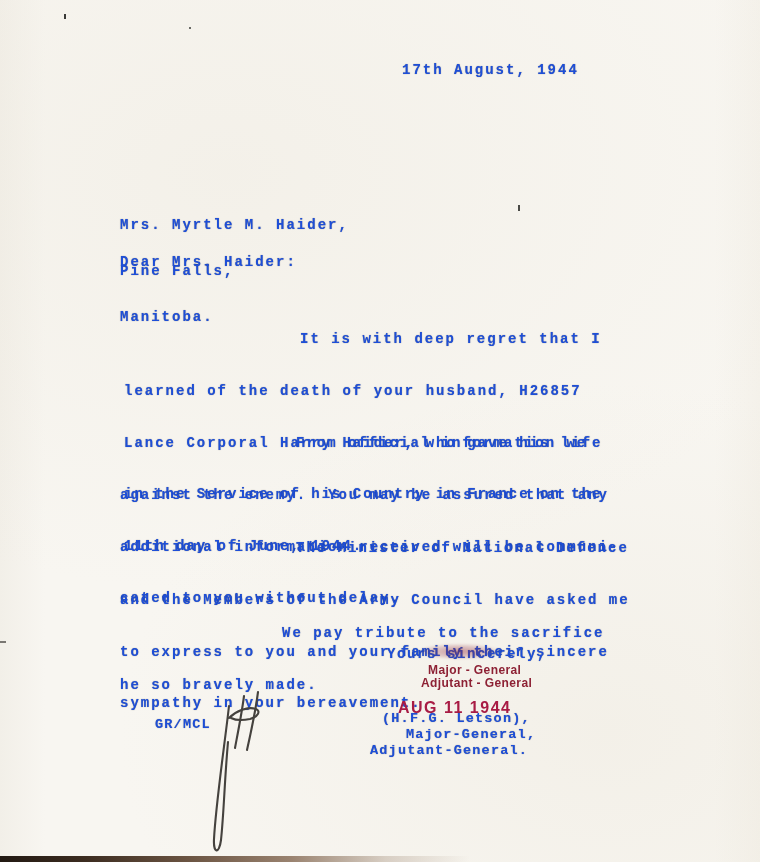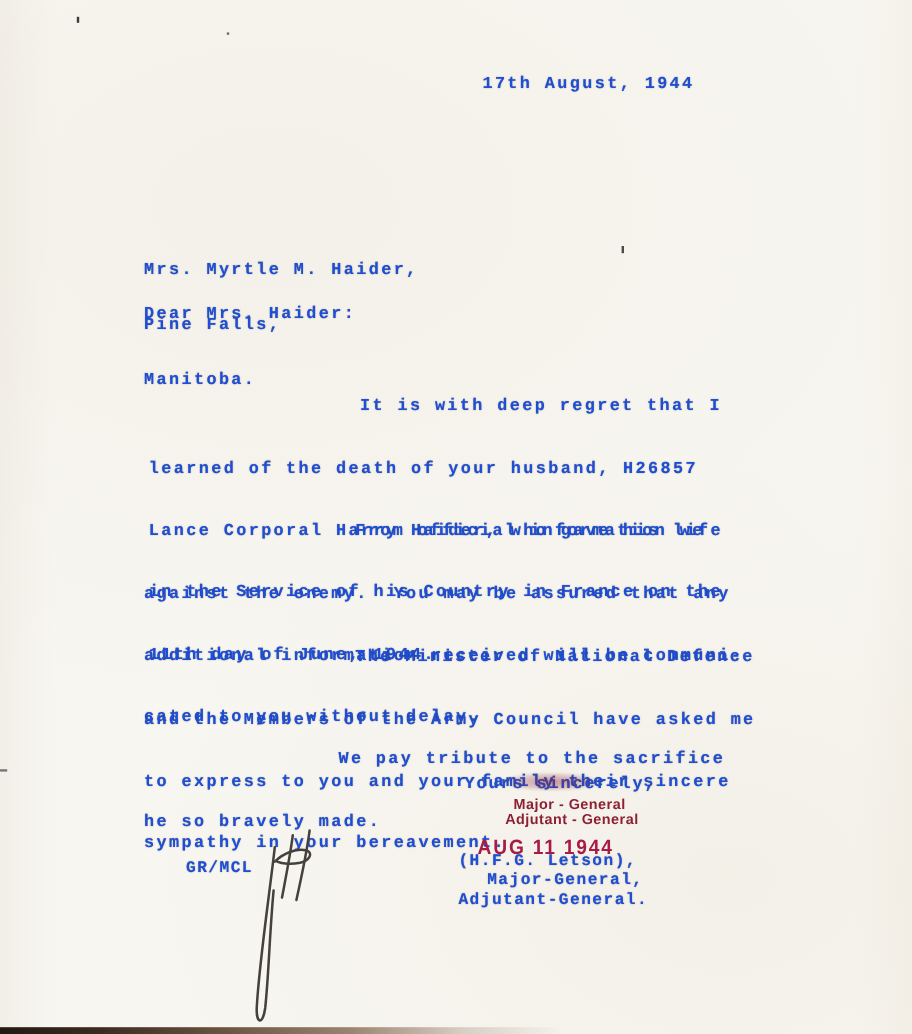--- a/index.html
+++ b/index.html
@@ -90,21 +90,21 @@
 
 <div class="typed closing" style="left:387px; top:646px;">Yours sincerely,</div>
 <div class="stamp-smudge"></div>
 <div class="rank-stamp-line" style="left:428px; top:663px;">Major - General</div>
 <div class="rank-stamp-line" style="left:421px; top:676px;">Adjutant - General</div>
 
 <div class="date-stamp">AUG 11 1944</div>
 
 <div class="typed sig-line" style="left:382px; top:711px;">(H.F.G. Letson),</div>
 <div class="typed sig-line" style="left:406px; top:727px;">Major-General,</div>
-<div class="typed sig-line" style="left:382px; top:743px;">Adjutant-General.</div>
+<div class="typed sig-line" style="left:370px; top:743px;">Adjutant-General.</div>
 
 <div class="typed sig-line" style="left:126px; top:717px;margin-left:29px;">GR/MCL</div>
 
 <svg class="signature-svg" width="95" height="178" viewBox="0 0 95 178">
   <g fill="none" stroke="#45423e" stroke-width="2.1" stroke-linecap="round">
     <path d="M41 22 C 37 58, 28 118, 26 155 C 25.2 169, 31 171, 33 156 C 36 128, 36.5 96, 40 58"></path>
     <path d="M41 34 C 48 27, 60 22, 68 25 C 73 27, 70 33, 62 35 C 55 36.5, 47 36, 43 34"></path>
     <path d="M56 12 C 54 28, 50 48, 47 64"></path>
     <path d="M70 8 C 68 24, 63 48, 59 66"></path>
   </g>

